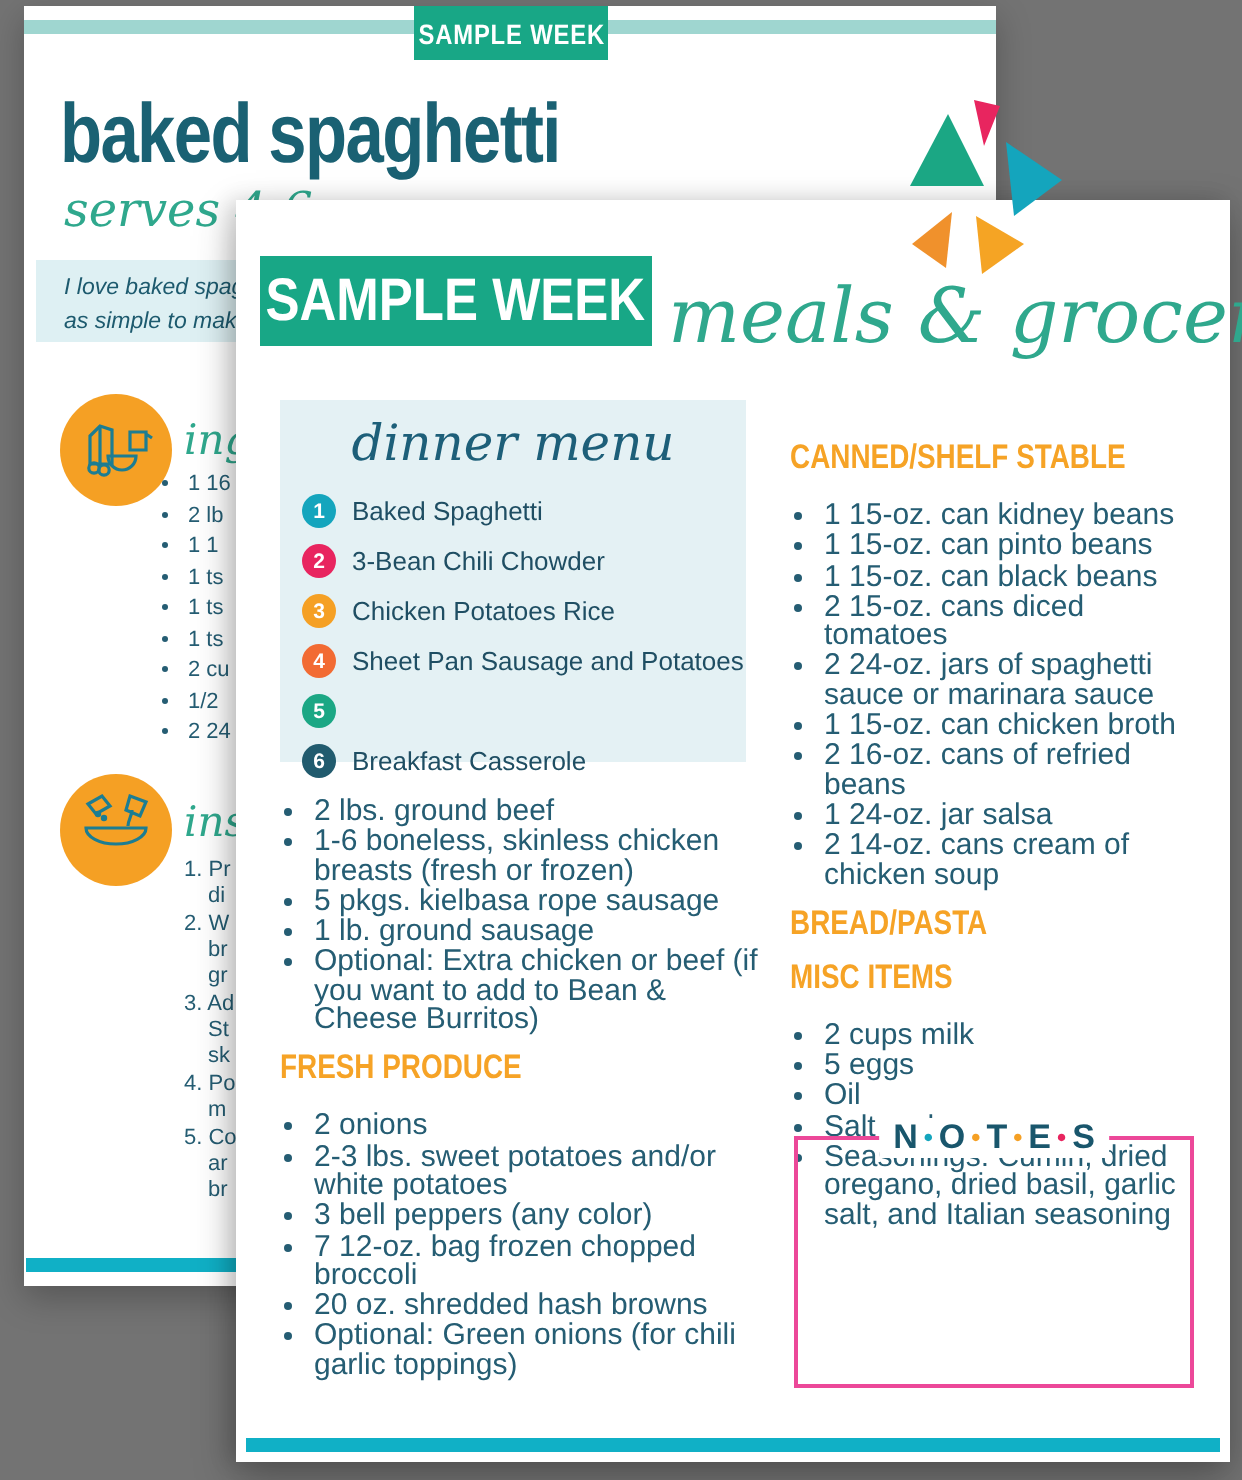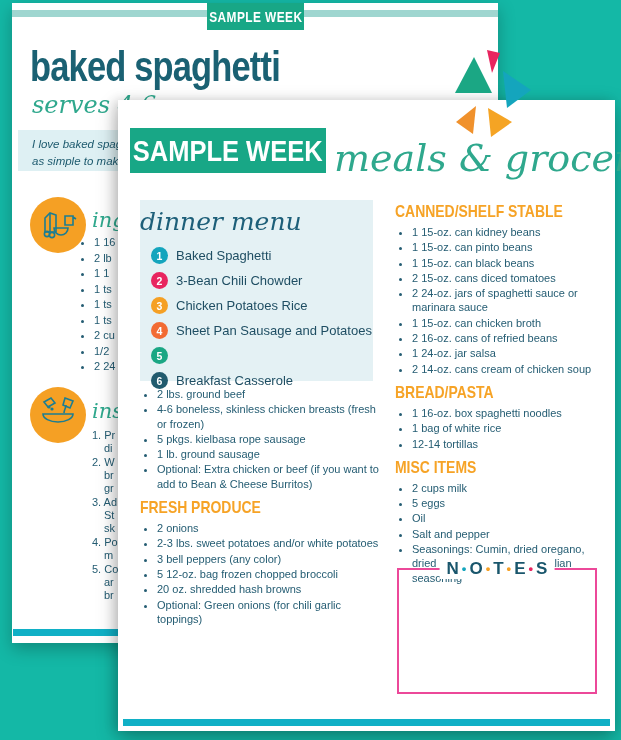--- a/index.html
+++ b/index.html
@@ -1,21 +1,21 @@
 <!DOCTYPE html>
 <html><head>
 <meta charset="utf-8">
 <style>
   * { margin:0; padding:0; box-sizing:border-box; }
   body {
     background:#ffffff;
     font-family:"Liberation Sans", sans-serif;
     width:621px; height:740px; overflow:hidden;
   }
-  #canvas { position:relative; width:621px; height:740px; background:#14b8a6; }
+  #canvas { position:relative; width:621px; height:740px; background:#737373; }
 
   .page { position:absolute; background:#ffffff; }
   .page-back {
     left:12px; top:3px; width:486px; height:640px;
     box-shadow:0 6px 16px rgba(0,0,0,.25);
   }
   .page-front {
     left:118px; top:100px; width:497px; height:631px;
     box-shadow:0 8px 20px rgba(0,0,0,.28), -4px 0 10px rgba(0,0,0,.12);
     z-index:2;
@@ -57,35 +57,35 @@
 
   
   .fp-badge {
     position:absolute; left:12px; top:28px; width:196px; height:45px;
     background:#18a786; color:#fff; display:flex; align-items:center; justify-content:center;
     font-size:30px; letter-spacing:0;
   }
   .fp-script { position:absolute; left:216px; top:36px; font-size:38px; color:#2fa88d; white-space:nowrap; }
 
   .fp-menu-box { position:absolute; left:22px; top:100px; width:233px; height:181px; background:#e4f1f4; }
-  .fp-menu-title { text-align:left; margin-top:7px; font-size:25px; color:#1d5f79; }
+  .fp-menu-title { text-align:center; margin-top:7px; font-size:25px; color:#1d5f79; }
   .fp-menu-list { list-style:none; margin-top:7px; padding-left:11px; }
   .fp-menu-list li { display:flex; align-items:center; height:25px; }
   .menu-dot {
     width:17px; height:17px; border-radius:50%; color:#fff; font-size:10.5px; font-weight:700;
     display:flex; align-items:center; justify-content:center; margin-right:8px; flex:0 0 17px;
   }
   .menu-label { font-size:13px; color:#1f4e63; white-space:nowrap; }
 
   .col { position:absolute; }
   .col-left { left:22px; top:287px; width:248px; }
-  .col-right { left:277px; top:102px; width:206px; }
+  .col-right { left:277px; top:119px; width:206px; }
   .gsec { margin-bottom:7px; }
   .gsec h3 { font-size:17px; color:#f6a326; font-weight:700; margin-bottom:3px; }
-  .gsec ul { list-style:disc; padding-left:17px; color:#255d73; font-size:11px; }
+  .gsec ul { list-style:disc; padding-left:17px; color:#255d73; font-size:15px;margin-top:12px; }
   .gsec ul li { line-height:14.3px; margin-bottom:1px; }
 
   .notes-box {
     position:absolute; left:279px; top:468px; width:200px; height:126px;
     border:2px solid #ec4899;
   }
   .notes-title {
     position:absolute; top:-11px; left:50%; transform:translateX(-50%);
     background:#fff; padding:0 7px; white-space:nowrap;
     font-size:17px; font-weight:700; color:#19566c;
@@ -209,33 +209,33 @@
             <span class="menu-dot" style="background: rgb(33, 91, 110);">6</span>
             <span class="menu-label">Breakfast Casserole</span>
           </li>
         </ul>
     </div>
 
     <div class="col col-left">
         <div class="gsec">
           <ul>
             <li>2 lbs. ground beef</li>
-            <li>4-6 boneless, skinless chicken breasts (fresh or frozen)</li>
+            <li>1-6 boneless, skinless chicken breasts (fresh or frozen)</li>
             <li>5 pkgs. kielbasa rope sausage</li>
             <li>1 lb. ground sausage</li>
             <li>Optional: Extra chicken or beef (if you want to add to Bean &amp; Cheese Burritos)</li>
           </ul>
         </div>
         <div class="gsec">
           <h3><span class="cx">FRESH PRODUCE</span></h3>
           <ul>
             <li>2 onions</li>
             <li>2-3 lbs. sweet potatoes and/or white potatoes</li>
             <li>3 bell peppers (any color)</li>
-            <li>5 12-oz. bag frozen chopped broccoli</li>
+            <li>7 12-oz. bag frozen chopped broccoli</li>
             <li>20 oz. shredded hash browns</li>
             <li>Optional: Green onions (for chili garlic toppings)</li>
           </ul>
         </div>
         <div class="gsec">
         </div>
       </div>
     <div class="col col-right">
         <div class="gsec">
           <h3><span class="cx">CANNED/SHELF STABLE</span></h3>
@@ -246,25 +246,20 @@
             <li>2 15-oz. cans diced tomatoes</li>
             <li>2 24-oz. jars of spaghetti sauce or marinara sauce</li>
             <li>1 15-oz. can chicken broth</li>
             <li>2 16-oz. cans of refried beans</li>
             <li>1 24-oz. jar salsa</li>
             <li>2 14-oz. cans cream of chicken soup</li>
           </ul>
         </div>
         <div class="gsec">
           <h3><span class="cx">BREAD/PASTA</span></h3>
-          <ul>
-            <li>1 16-oz. box spaghetti noodles</li>
-            <li>1 bag of white rice</li>
-            <li>12-14 tortillas</li>
-          </ul>
         </div>
         <div class="gsec">
           <h3><span class="cx">MISC ITEMS</span></h3>
           <ul>
             <li>2 cups milk</li>
             <li>5 eggs</li>
             <li>Oil</li>
             <li>Salt and pepper</li>
             <li>Seasonings: Cumin, dried oregano, dried basil, garlic salt, and Italian seasoning</li>
           </ul>

